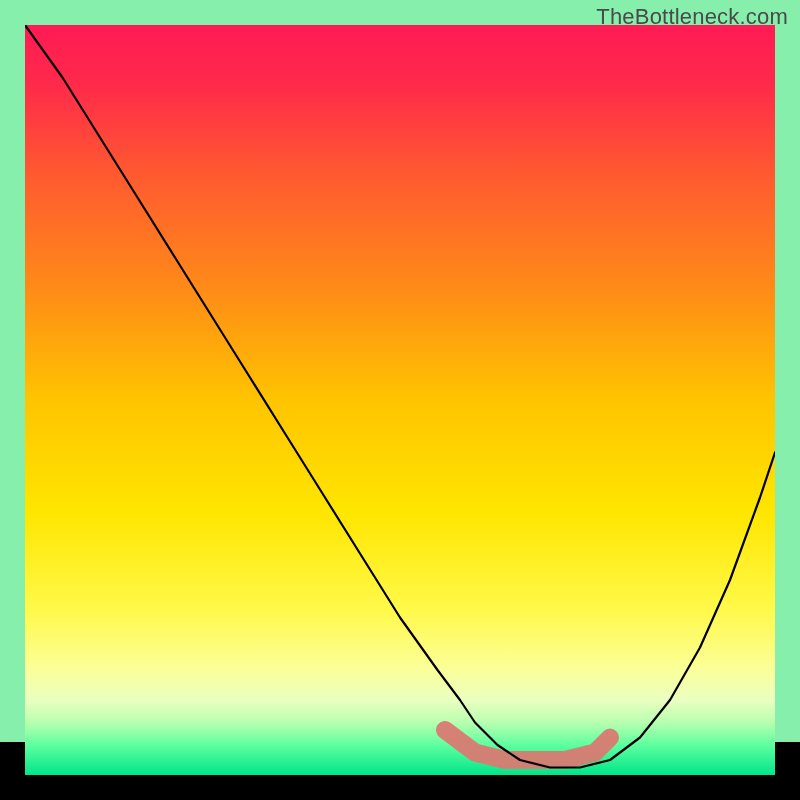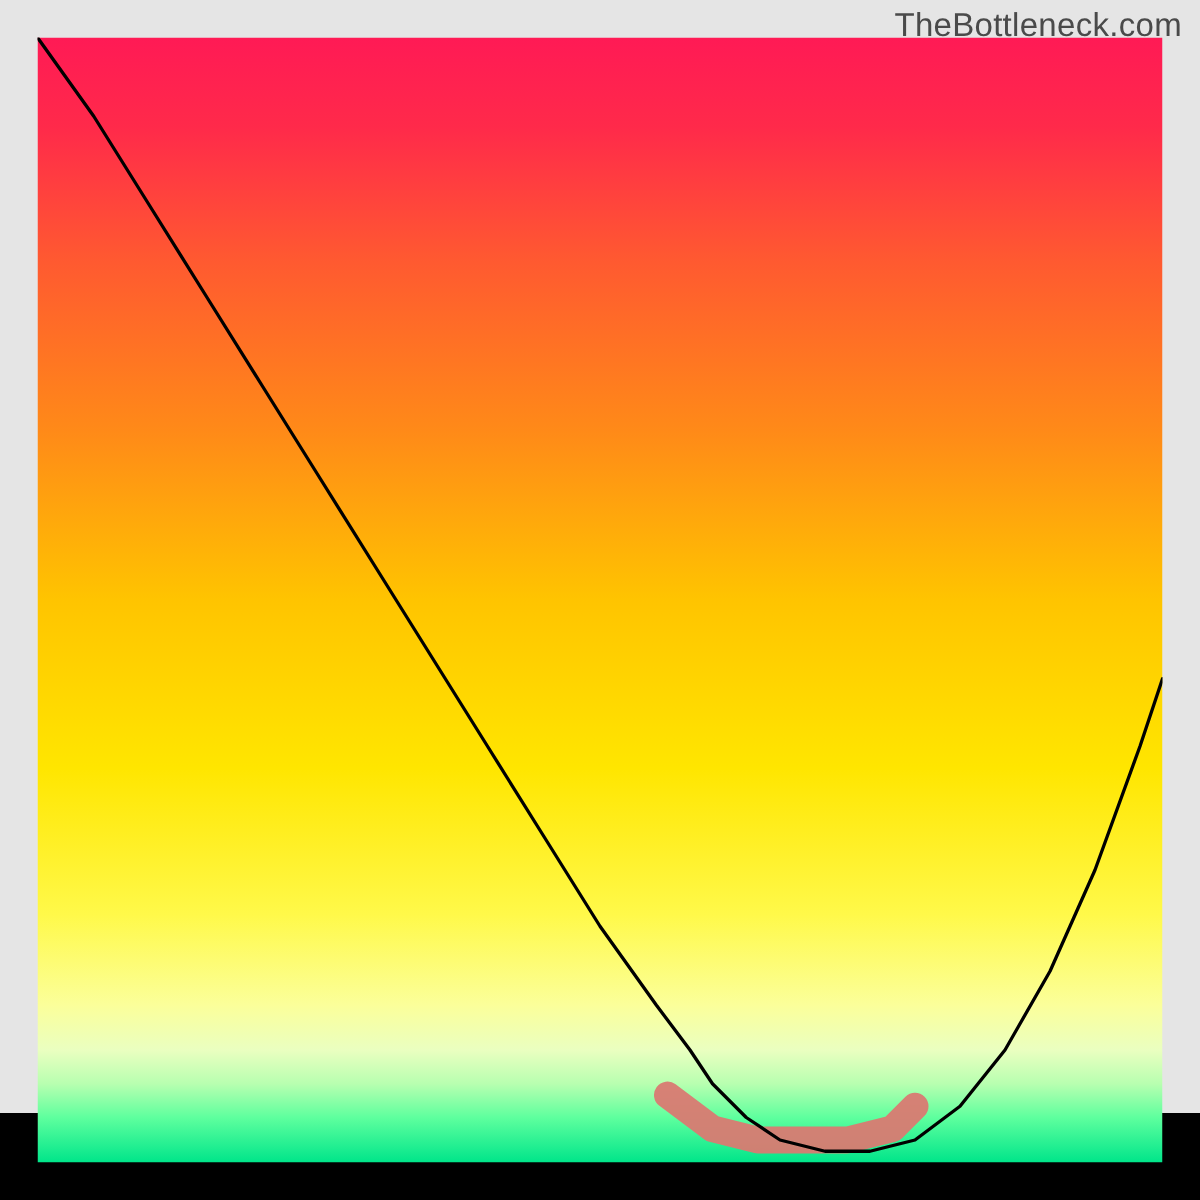--- a/index.html
+++ b/index.html
@@ -11,21 +11,21 @@
     overflow: hidden;
     position: relative;
     font-family: Arial, Helvetica, sans-serif;
   }
   .frame {
     position: absolute;
     left: 0;
     top: 0;
     width: 800px;
     height: 742px;
-    background: #e5e5e5;
+    background: #86efac;
   }
   .plot {
     position: absolute;
     left: 25px;
     top: 25px;
     width: 750px;
     height: 750px;
   }
   .watermark {
     position: absolute;

